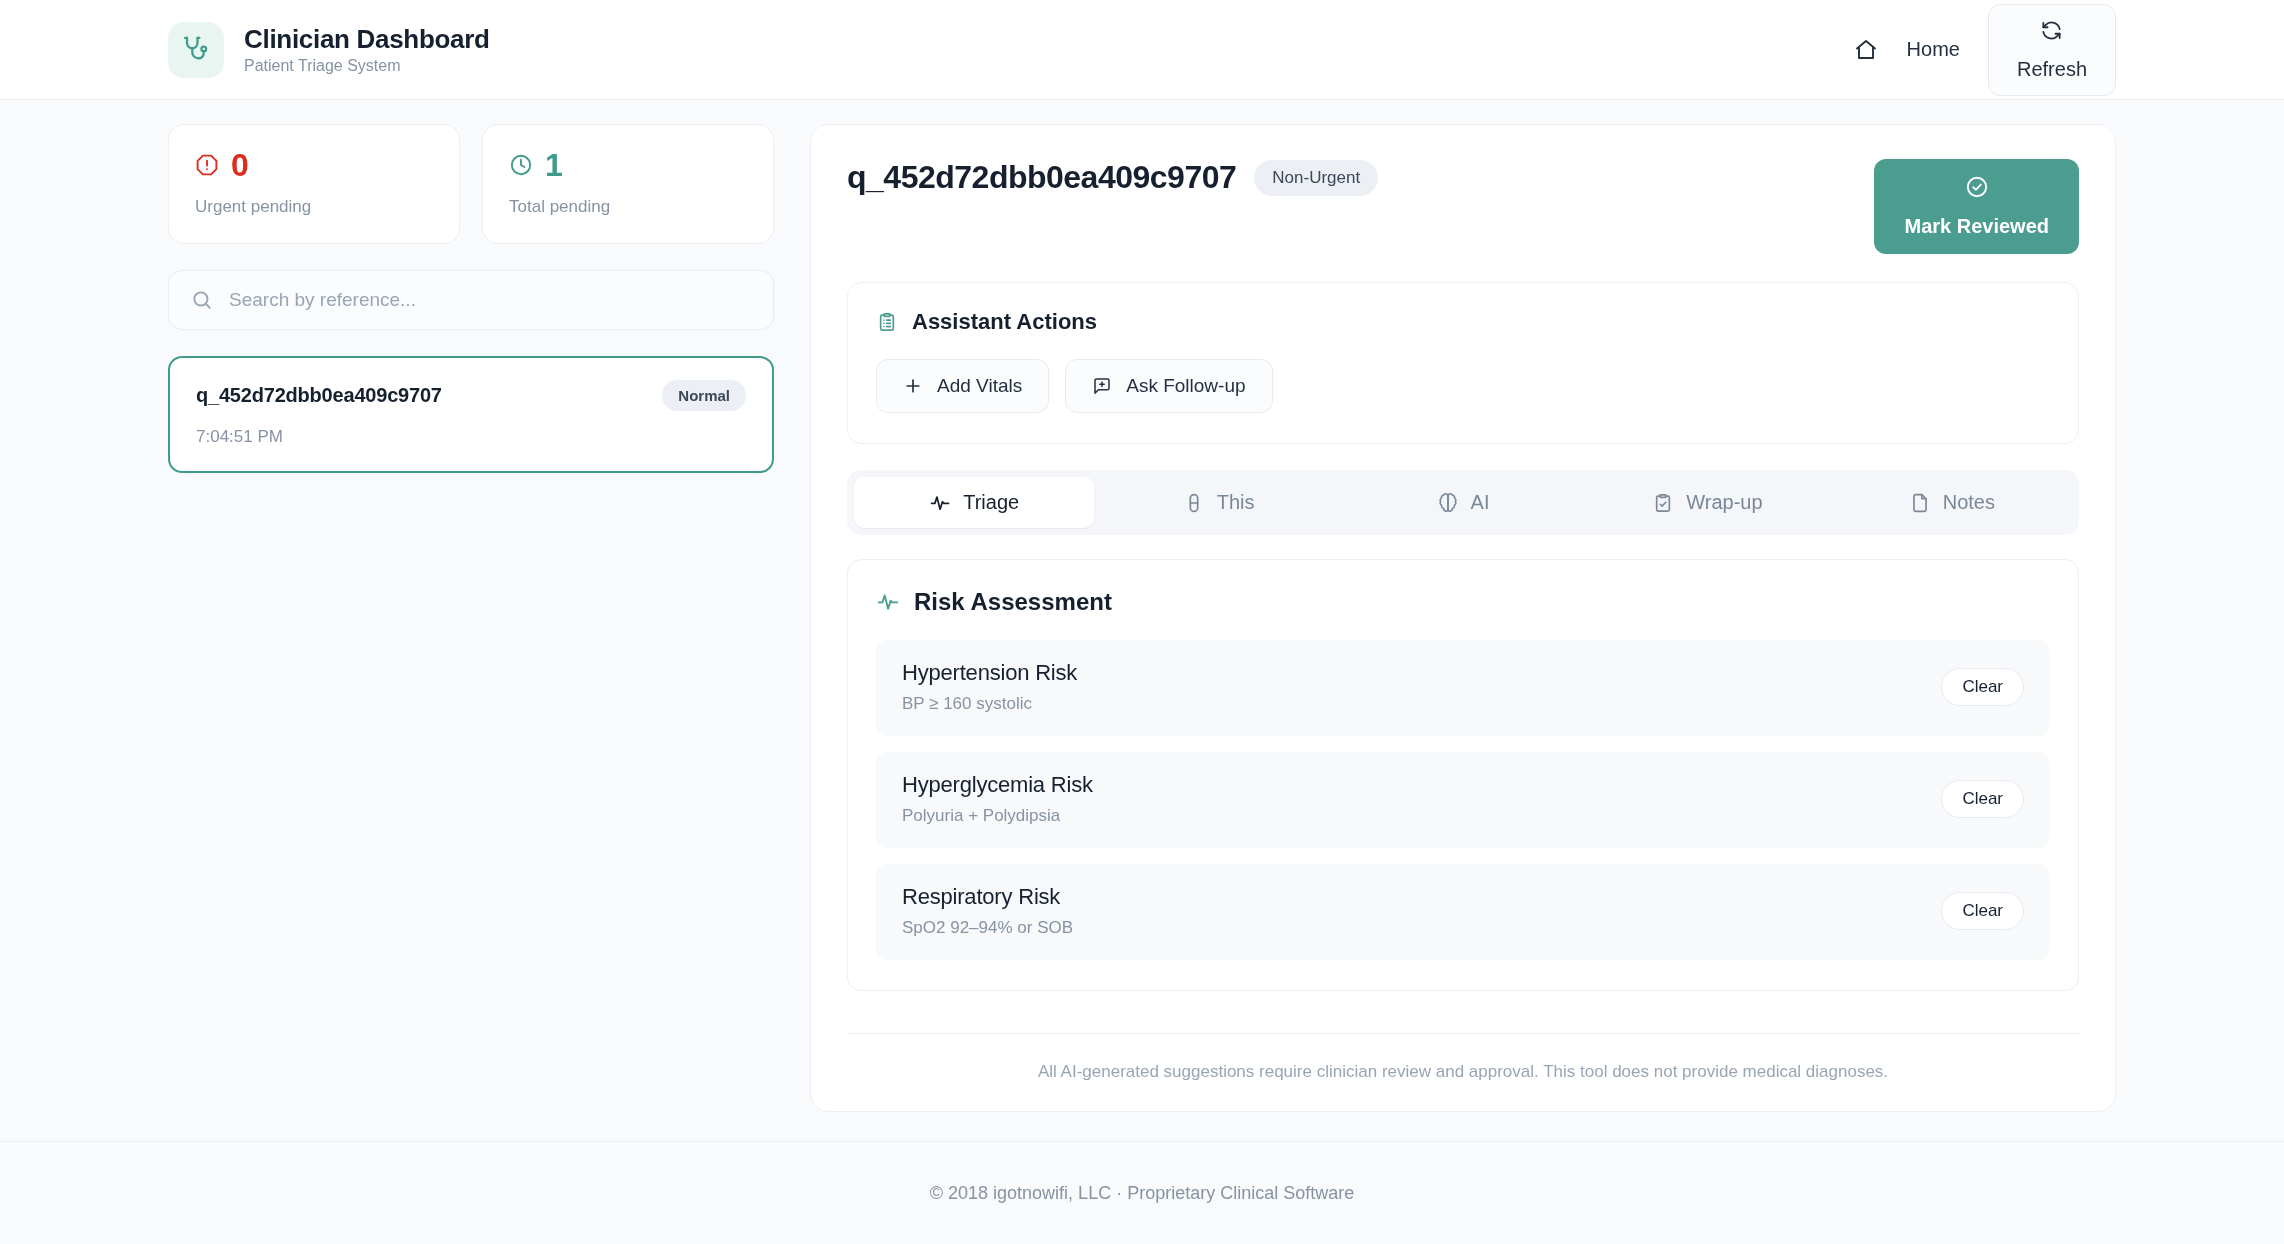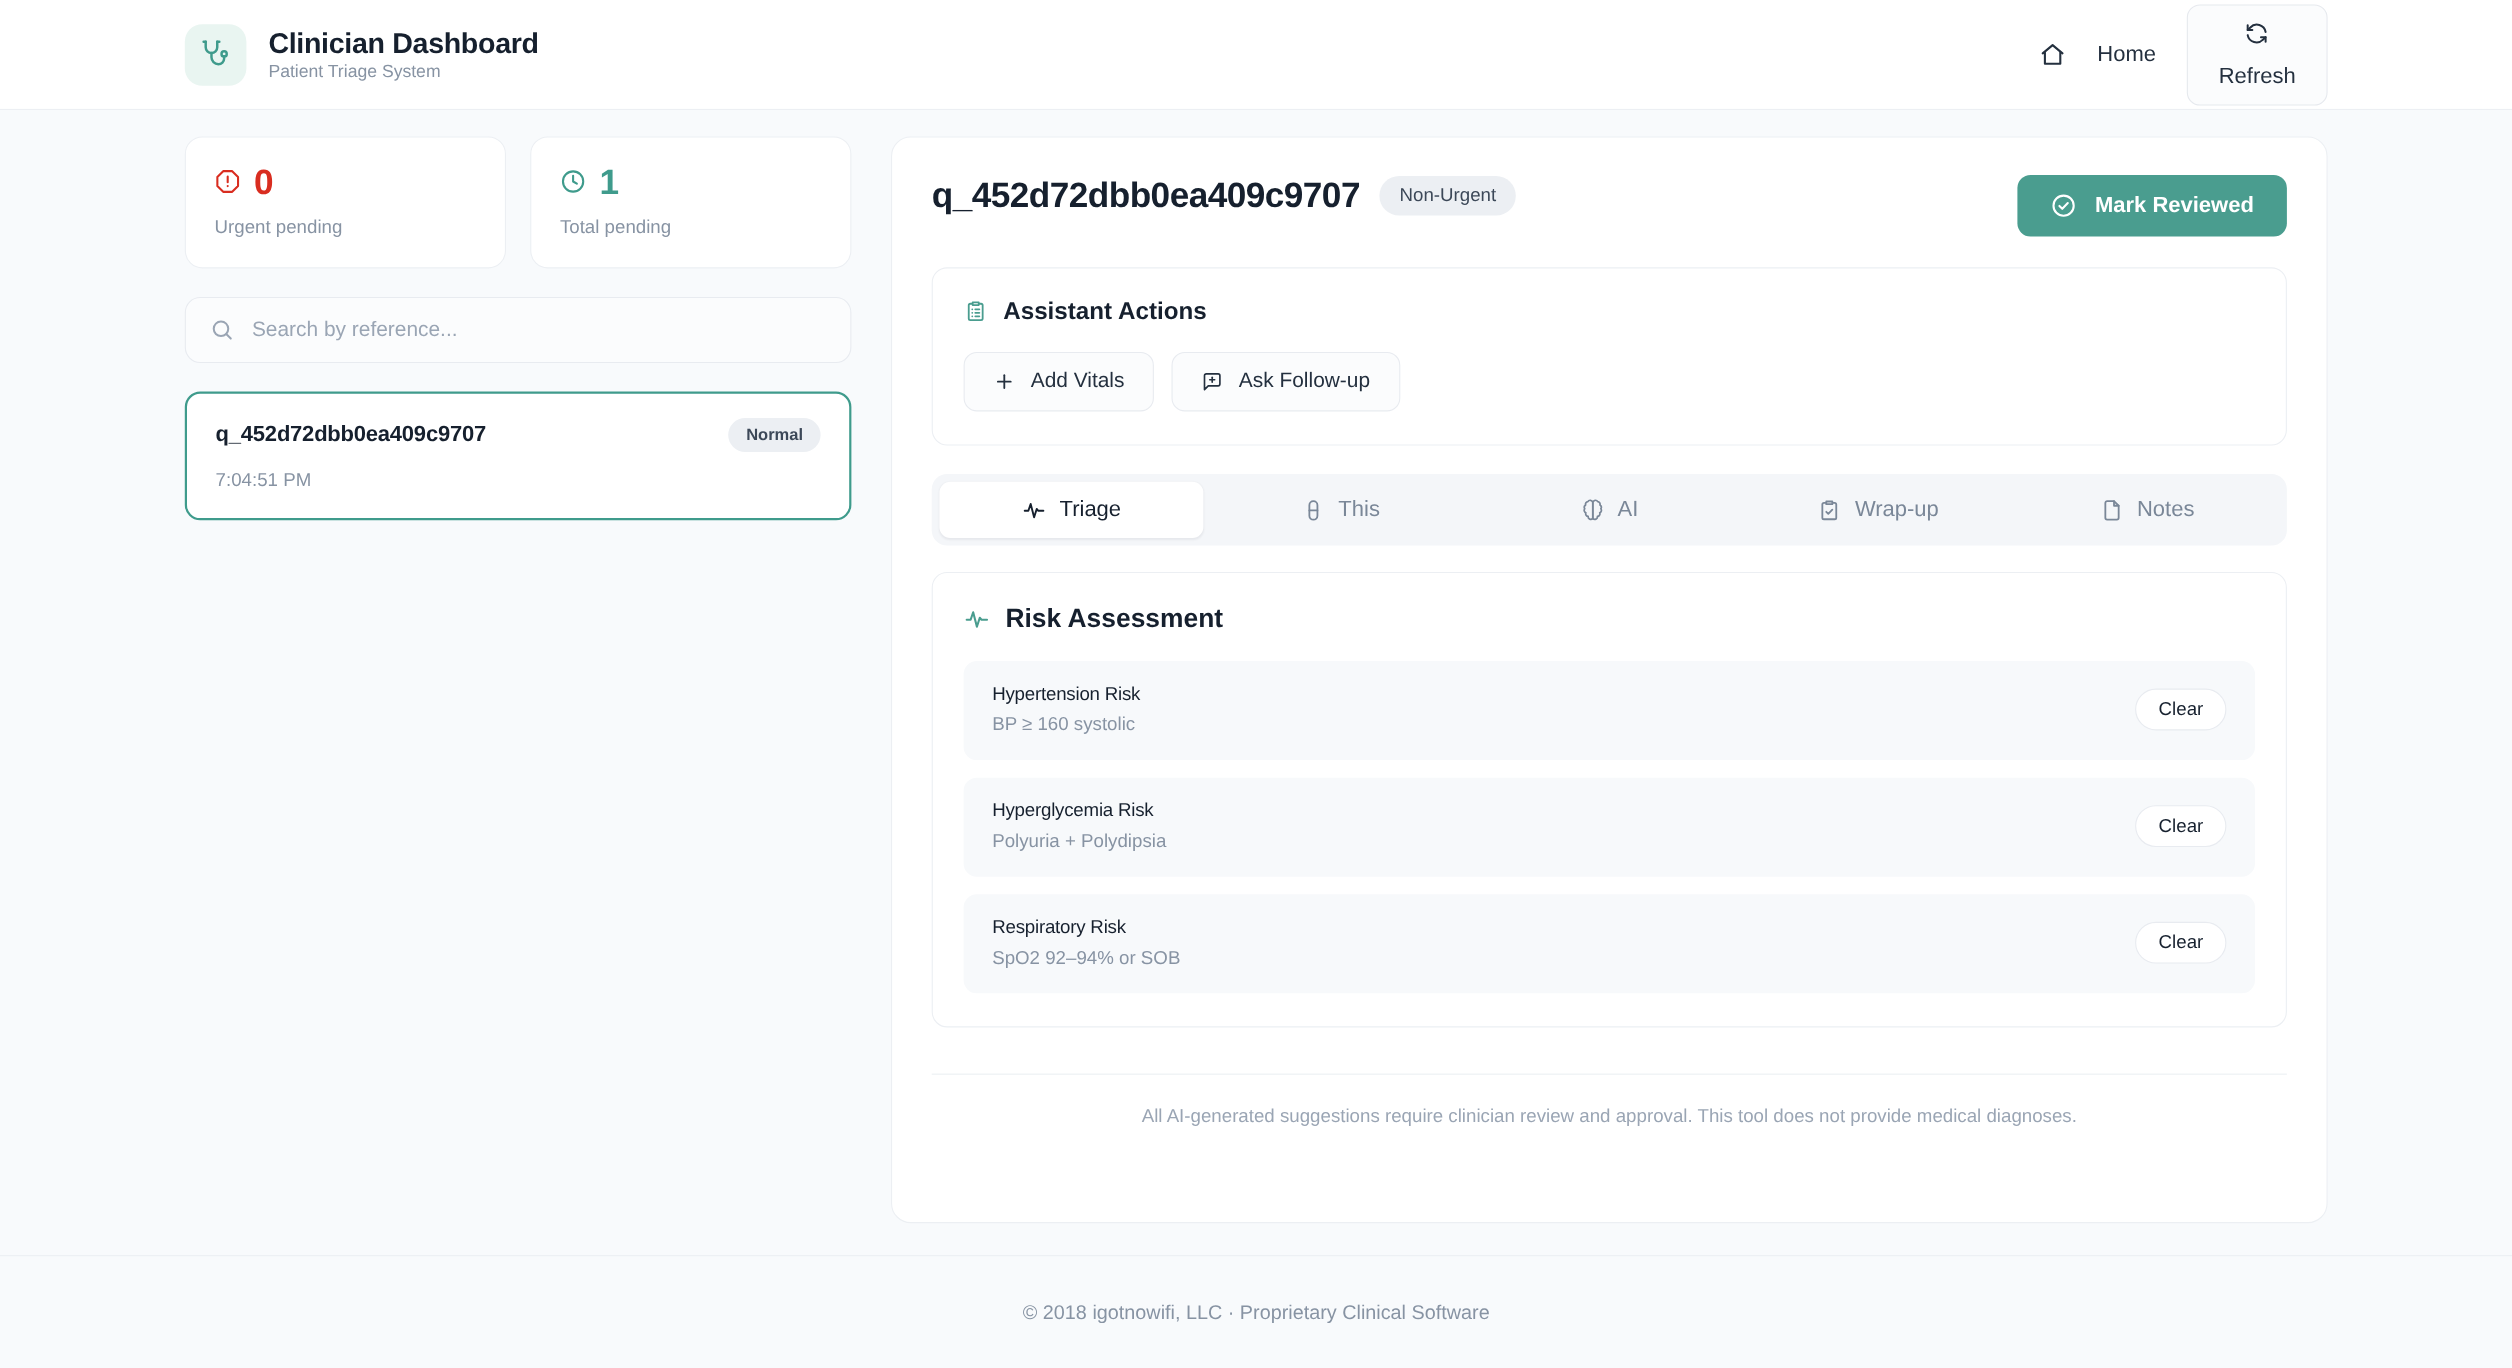--- a/index.html
+++ b/index.html
@@ -130,20 +130,21 @@
   .detail-sub { margin-top: 12px; font-size: 19px; color: #8793a3; }
   .primary-btn {
     margin-left: auto;
     display: flex; align-items: center; gap: 16px;
     background: #4a9d8f;
     color: #ffffff;
     border: none; border-radius: 12px;
     padding: 16px 30px;
     font-family: inherit; font-size: 20px; font-weight: 600;
     cursor: pointer;
+    flex-direction: column;
   }
 
   
   .panel {
     margin-top: 28px;
     border: 1px solid #eceff3;
     border-radius: 14px;
     padding: 26px 28px 30px 28px;
   }
   .panel-head { display: flex; align-items: center; gap: 14px; }
@@ -192,21 +193,21 @@
   }
   .risk-head { display: flex; align-items: center; gap: 14px; }
   .risk-title { font-size: 24px; font-weight: 700; color: #16202e; }
   .risk-list { margin-top: 24px; display: flex; flex-direction: column; gap: 16px; }
   .risk-item {
     background: #f7f9fb;
     border-radius: 12px;
     padding: 20px 26px 22px 26px;
     display: flex; align-items: center;
   }
-  .risk-name { font-size: 17px; font-weight: 500; color: #16202e; letter-spacing: -0.2px; }
+  .risk-name { font-size: 22px; font-weight: 500; color: #16202e; letter-spacing: -0.2px; }
   .risk-detail { margin-top: 8px; font-size: 17px; color: #8793a3; }
   .risk-badge {
     margin-left: auto;
     background: #ffffff;
     border: 1px solid #e8ebf0;
     color: #16202e;
     font-size: 17px;
     padding: 8px 20px;
     border-radius: 999px;
     cursor: pointer;

